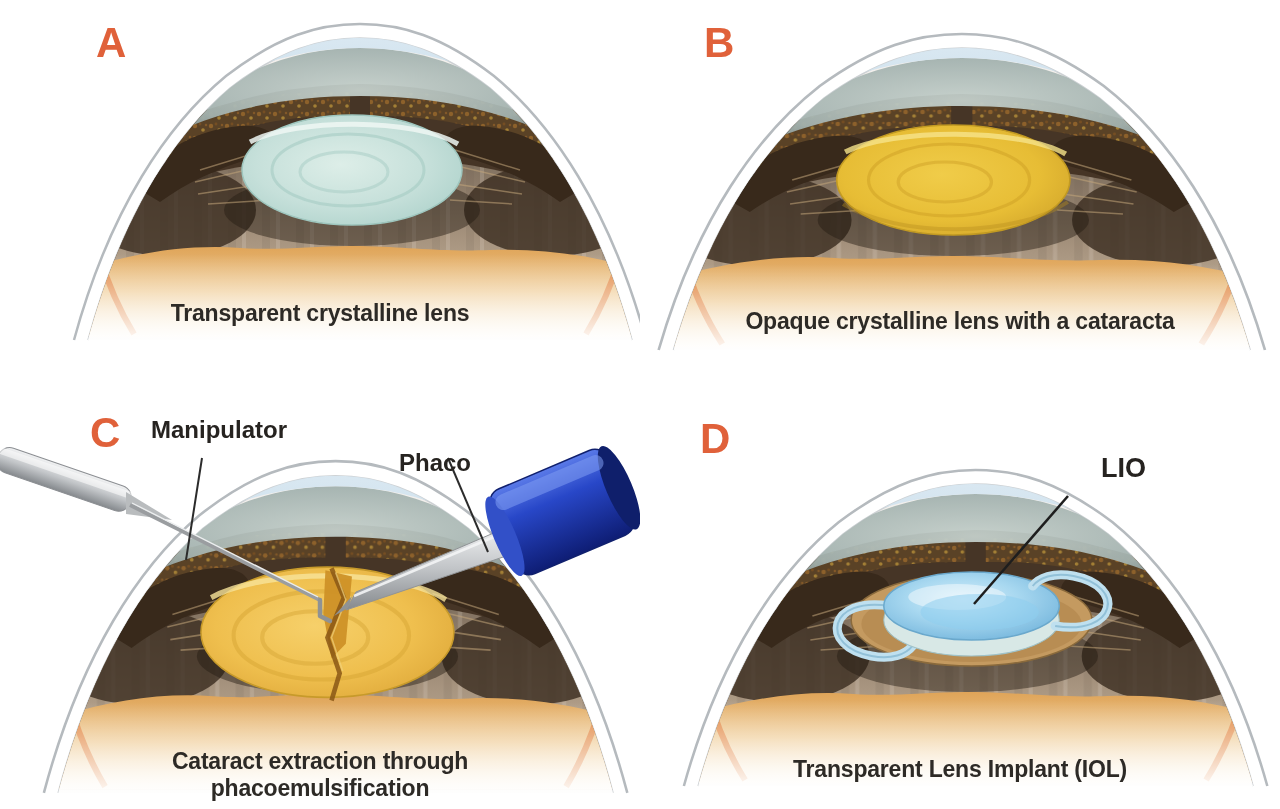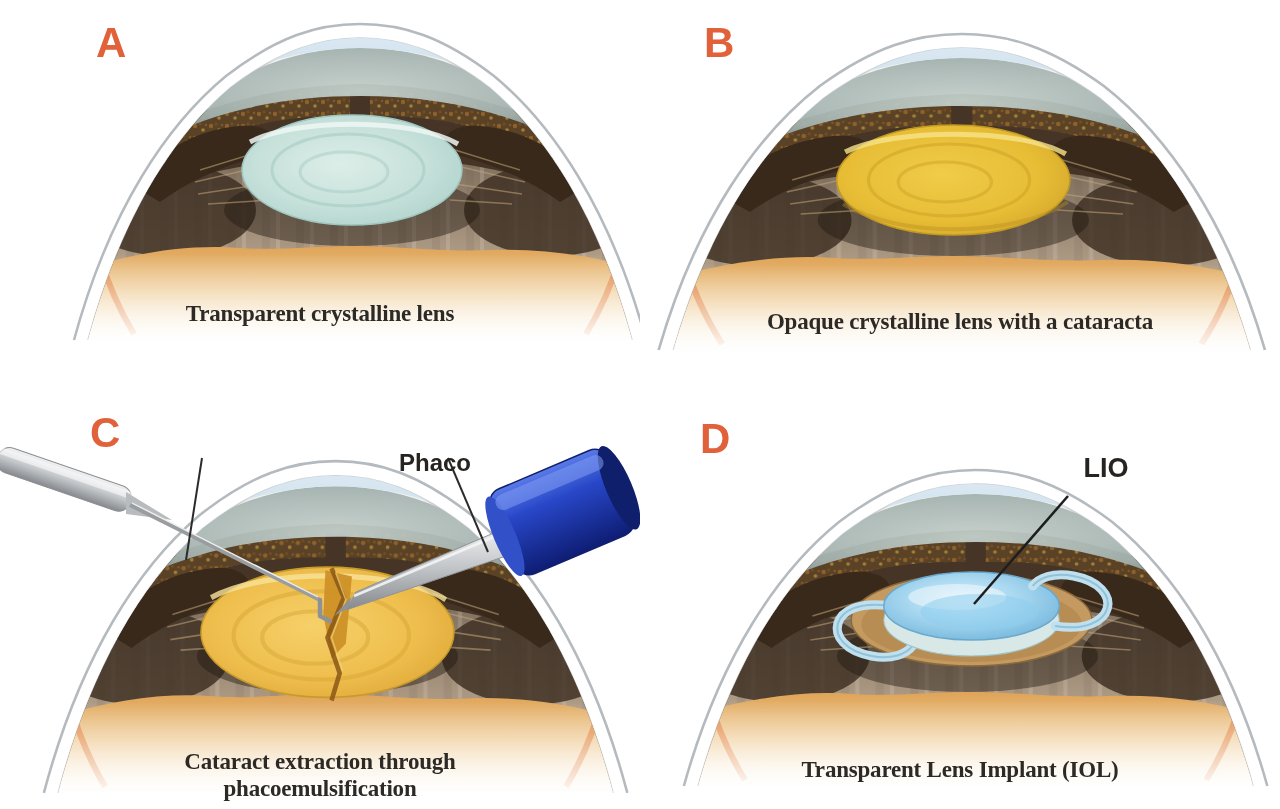--- a/index.html
+++ b/index.html
@@ -12,21 +12,21 @@
   #panel-b{left:640px;top:0;width:640px;height:400px;}
   #panel-c{left:0;top:400px;width:640px;height:409px;}
   #panel-d{left:640px;top:400px;width:640px;height:409px;}
   .eye-svg{position:absolute;left:0;top:0;}
   .letter{
     position:absolute;font-size:42px;font-weight:800;color:var(--accent);
     line-height:1;letter-spacing:0;
   }
   .caption{
     position:absolute;left:0;width:100%;text-align:center;
-    font-size:23px;font-weight:600;color:#2d2a26;letter-spacing:-0.2px;line-height:27px;font-family:Liberation Serif, serif;
+    font-size:23px;font-weight:600;color:#2d2a26;letter-spacing:-0.2px;line-height:27px;
   }
   .ann-label{
     position:absolute;font-size:24px;font-weight:600;color:#262320;
     text-align:center;line-height:1.2;
   }
   .ann-label.big{font-size:27px;font-weight:700;}
   .defs-holder{position:absolute;width:0;height:0;overflow:hidden;}
 </style>
 </head>
 <body>
@@ -206,20 +206,21 @@
           <rect x="-64" y="-46" width="128" height="92" rx="15" fill="url(#gBlue)" stroke="#10206e" stroke-width="1.5"></rect>
           <ellipse cx="62" cy="0" rx="13" ry="45" fill="#0f1f6b"></ellipse>
           <ellipse cx="-62" cy="0" rx="11" ry="43" fill="#3250c8"></ellipse>
           <rect x="-58" y="-40" width="116" height="16" rx="8" fill="#7f9cf2" opacity="0.55"></rect>
         </g>
       </g>
       <line x1="202" y1="58" x2="186" y2="160" stroke="#2b2b2b" stroke-width="2"></line>
       <line x1="448" y1="58" x2="488" y2="152" stroke="#2b2b2b" stroke-width="2"></line>
     </svg>
     <div class="letter" style="left:90px;top:12px;">C</div>
+    <div class="ann-label" style="left:139px;top:16px;width:160px;">Manipulator</div>
     <div class="ann-label" style="left:375px;top:16px;width:120px;margin-top:33px;">Phaco</div>
     <div class="caption" style="top:348px;">
       <span>Cataract extraction through</span><br>
       <span>phacoemulsification</span>
     </div>
   </section>
 
   <section class="panel" id="panel-d">
     <svg class="eye-svg" width="640" height="409" viewBox="0 0 640 409">
       <g transform="translate(50,48) scale(1.02,1)">
@@ -233,17 +234,17 @@
           <ellipse cx="276" cy="158" rx="86" ry="34" fill="url(#gIol)" stroke="#6aa8cc" stroke-width="1.5"></ellipse>
           <ellipse cx="262" cy="149" rx="48" ry="13" fill="#ffffff" opacity="0.45"></ellipse>
           <ellipse cx="284" cy="164" rx="58" ry="18" fill="#8ecdee" opacity="0.55"></ellipse>
           <path d="M 358 178 C 418 188 428 138 376 128 C 356 124 342 130 336 138" fill="none" stroke="#bfe0ef" stroke-width="9" stroke-linecap="round"></path>
           <path d="M 358 178 C 418 188 428 138 376 128 C 356 124 342 130 336 138" fill="none" stroke="#7fb4cf" stroke-width="2" opacity="0.7"></path>
         </g>
       </g>
       <line x1="428" y1="96" x2="334" y2="204" stroke="#1e1e1e" stroke-width="2.5"></line>
     </svg>
     <div class="letter" style="left:60px;top:18px;">D</div>
-    <div class="ann-label big" style="left:426px;top:52px;width:80px;">LIO</div>
+    <div class="ann-label big" style="left:426px;top:52px;width:80px;text-align:right;">LIO</div>
     <div class="caption" style="top:356px;">Transparent Lens Implant (IOL)</div>
   </section>
 
 </div>
 
 </body></html>

